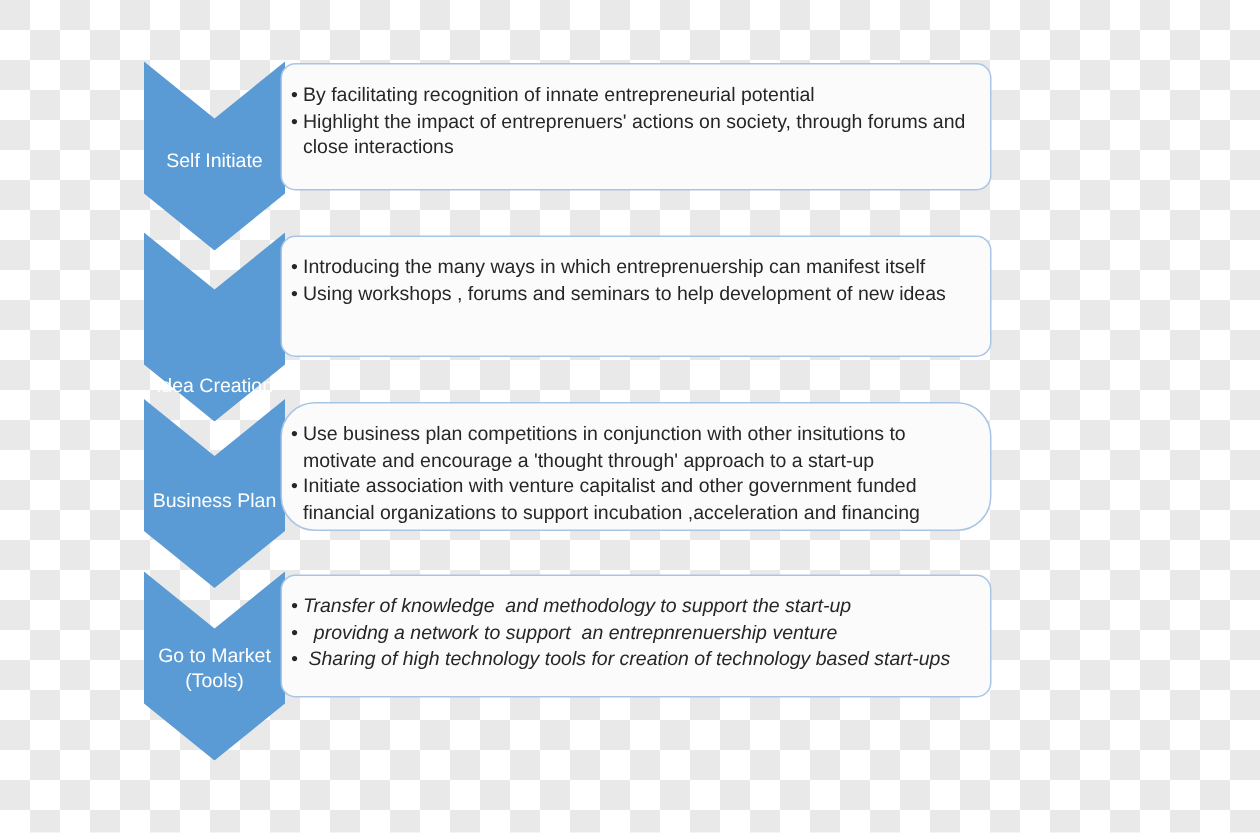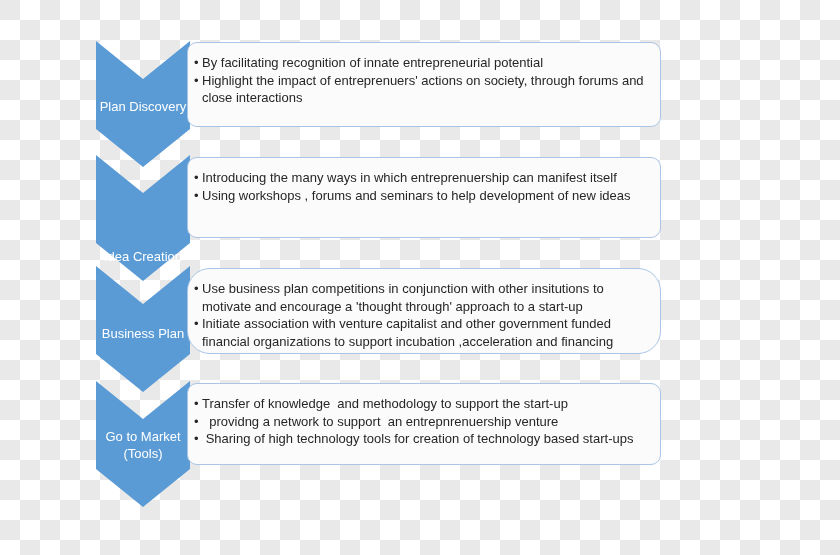--- a/index.html
+++ b/index.html
@@ -54,31 +54,31 @@
   .bullet::before {
     content: "\2022";
     position: absolute;
     left: 0;
     top: 0;
   }
   
   #chev-0 { top: 41px; }  #label-0 { top: 98px; }  #box-0 { top: 42px;  height: 85px; }
   #chev-1 { top: 155px; } #label-1 { top: 211px; margin-top: 37px; } #box-1 { top: 157px; height: 81px; }
   #chev-2 { top: 266px; } #label-2 { top: 325px; } #box-2 { top: 268px; height: 86px; border-radius: 23px; }
-  #chev-3 { top: 381px; } #label-3 { top: 428px; } #box-3 { top: 383px; height: 82px; }
+  #chev-3 { top: 381px; } #label-3 { top: 428px; } #box-3 { top: 383px; height: 82px; font-style: italic; }
 </style>
 </head>
 <body>
 
 <div class="stage">
 
   <svg id="chev-0" class="chevron" viewBox="0 0 94 126" preserveAspectRatio="none">
     <polygon points="0,0 47,38 94,0 94,88 47,126 0,88" fill="currentColor"></polygon>
   </svg>
-  <div id="label-0" class="chev-label">Plan Discovery</div>
+  <div id="label-0" class="chev-label">Self Initiate</div>
   <div id="box-0" class="detail-box">
     <div class="bullet">By facilitating recognition of innate entrepreneurial potential</div>
     <div class="bullet">Highlight the impact of entreprenuers' actions on society, through forums and close interactions</div>
   </div>
 
   <svg id="chev-1" class="chevron" viewBox="0 0 94 126" preserveAspectRatio="none">
     <polygon points="0,0 47,38 94,0 94,88 47,126 0,88" fill="currentColor"></polygon>
   </svg>
   <div id="label-1" class="chev-label">Idea Creation</div>
   <div id="box-1" class="detail-box">

